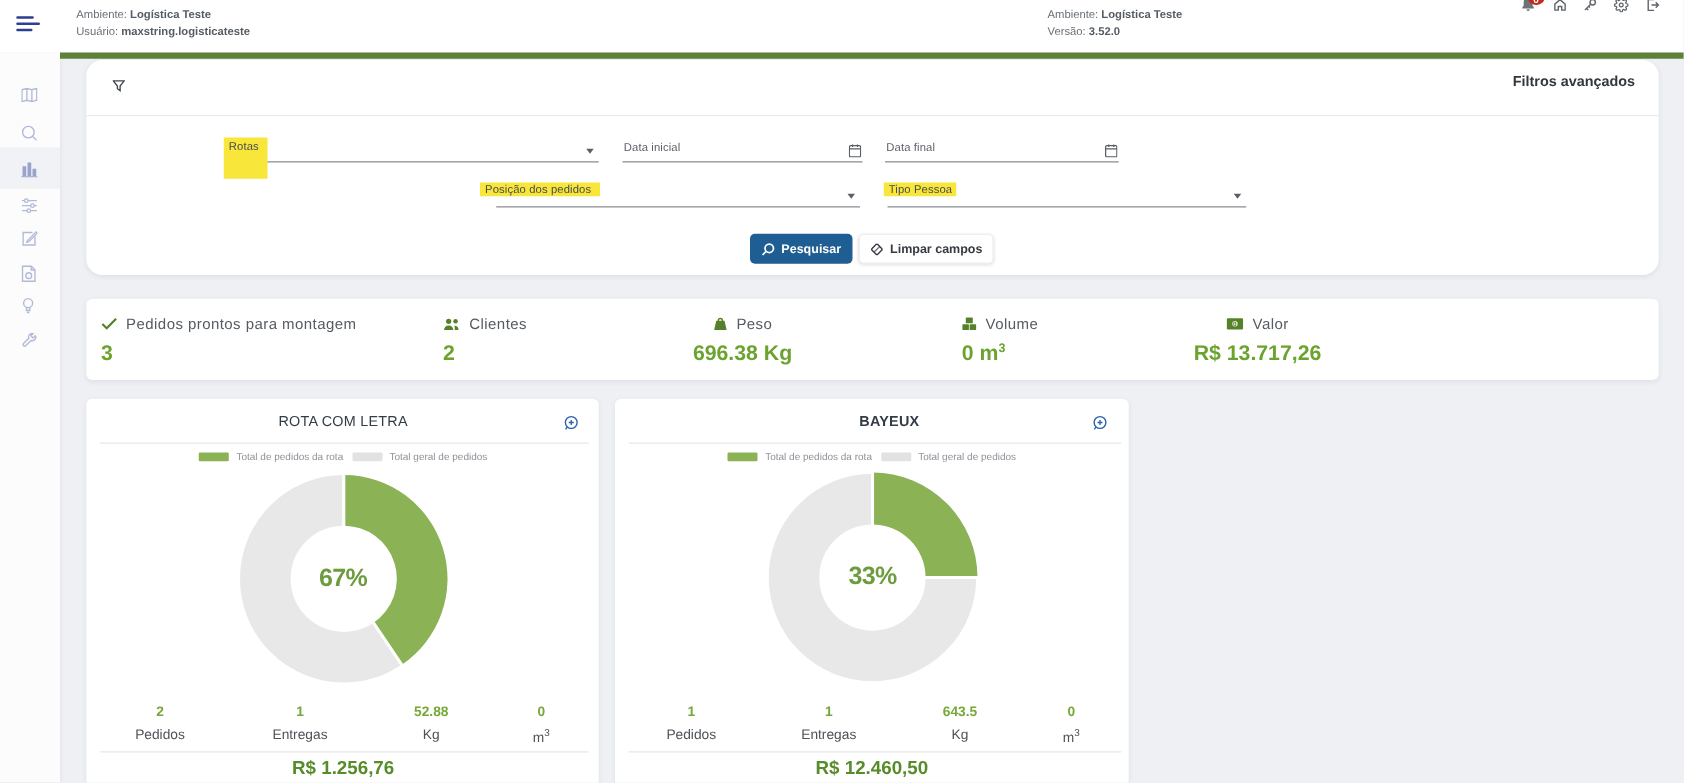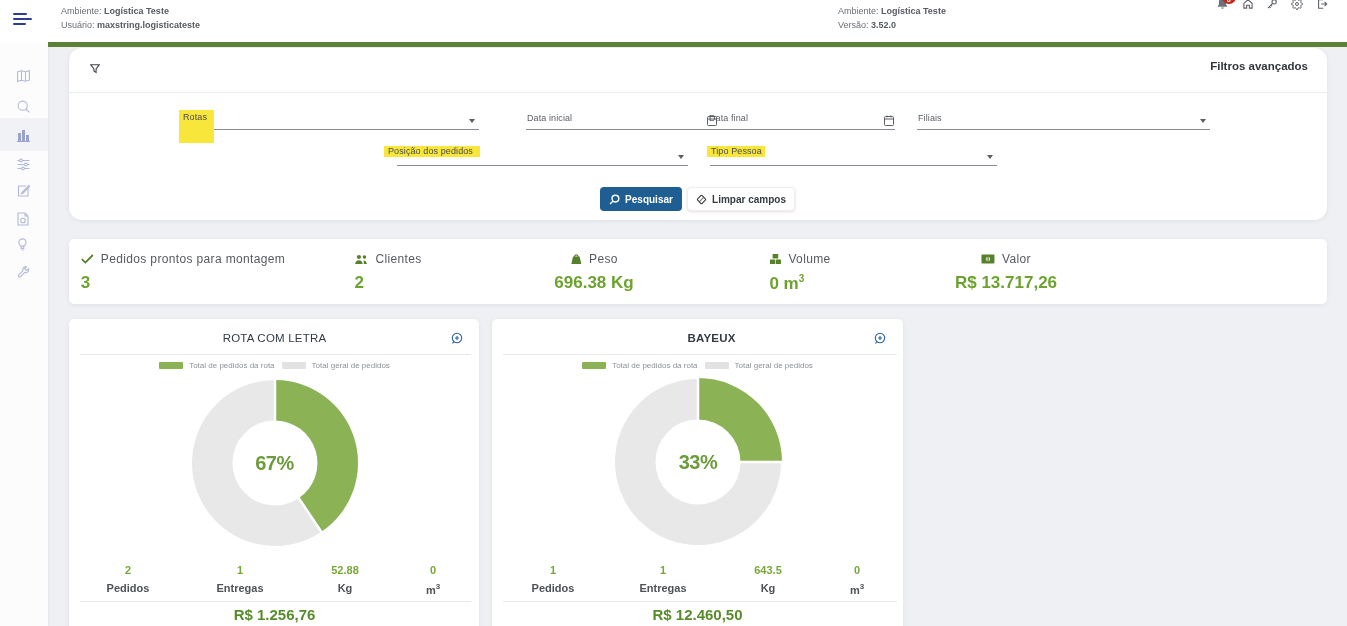--- a/index.html
+++ b/index.html
@@ -40,21 +40,21 @@
 .ffield { position:absolute; border-bottom:1px solid #888c92; height:18px; }
 .flabel { position:absolute; left:1px; top:1px; font-size:9px; color:#5a5f66; letter-spacing:0.1px; }
 .hl { background:#f8e63a; top:-2px; left:-3px; height:11.5px; line-height:11.5px; padding:0 7px 0 4px; color:#474c52; }
 #f-rotas .hl { top:-1.5px; height:33px; line-height:14px; }
 #f-pos .hl { left:-13px; }
 #f-tipo .hl { padding-right:3px; }
 .caret { position:absolute; right:4px; top:7px; width:0; height:0; border-left:3.5px solid transparent; border-right:3.5px solid transparent; border-top:4.5px solid #5a5f66; }
 .calicon { position:absolute; right:1px; top:3px; color:#5a5f66; }
 
 #f-rotas   { left:113px; top:63.5px; width:297px; }
-#f-datai   { left:429px; top:63.5px; width:192px;margin-left:28px; }
+#f-datai   { left:429px; top:63.5px; width:192px; }
 #f-dataf   { left:639px; top:63.5px; width:187px; }
 #f-filiais { left:848px; top:63.5px; width:293px; }
 #f-pos     { left:328px; top:99.5px; width:291px;text-align:center; }
 #f-tipo    { left:641px; top:99.5px; width:287px; }
 
 .btn { position:absolute; top:139px; height:24px; border-radius:4px; font-size:10px; font-weight:bold; display:flex; align-items:center; justify-content:center; }
 #btn-pesq { left:531px; width:82px; background:#1f5e92; color:#fff; }
 #btn-limp { left:618px; width:108px; background:#fff; color:#363b42; border:1px solid #eceef0; box-shadow:0 1px 3px rgba(0,0,0,0.12); }
 .btn svg { margin-right:5px; }
 
@@ -67,21 +67,21 @@
 
 
 .ctitle { position:absolute; top:332px; width:100%; text-align:center; font-size:11.5px; letter-spacing:0.2px; color:#333c45; }
 .zoomicon { position:absolute; top:332px; color:#2b62a7; }
 .cdivider { position:absolute; top:353px; left:11px; right:7px; height:1px; background:#e7e8ea; }
 .legend { position:absolute; top:361px; width:100%; display:flex; justify-content:center; align-items:center; font-size:8px; color:#8d9298; }
 .lsw { width:24px; height:7px; margin-right:6px; border-radius:1px; }
 .lsw.g { background:#8bb355; }
 .lsw.gr { background:#e2e2e2; margin-left:7px; }
 .statv { position:absolute; transform:translateX(-50%); font-size:11px; font-weight:bold; color:#76a837; white-space:nowrap; }
-.statl { position:absolute; transform:translateX(-50%); font-size:11px; color:#4d5258; white-space:nowrap;font-weight:bold; }
+.statl { position:absolute; transform:translateX(-50%); font-size:11px; color:#4d5258; white-space:nowrap; }
 .statl .s3 { font-size:8px; vertical-align:super; }
 .bdivider { position:absolute; top:601px; left:11px; right:7px; height:1px; background:#e7e8ea; }
 .ctotal { position:absolute; top:606px; width:100%; text-align:center; font-size:15px; font-weight:bold; color:#588c2b; }
 .pct { position:absolute; transform:translate(-50%,-50%); font-size:20px; font-weight:bold; color:#6d9c3e; letter-spacing:-0.5px; }
 </style>
 </head>
 <body>
 <div id="page">
 
   <div id="topbar">
@@ -182,24 +182,20 @@
           <path d="M0.5 4h9M3 0.5v2M7 0.5v2"></path>
         </svg>
     </div>
     <div class="ffield" id="f-dataf">
         <span class="flabel">Data final</span>
       <svg class="calicon" width="10" height="11" viewBox="0 0 10 11" fill="none" stroke="currentColor" stroke-width="1">
           <rect x="0.5" y="1.5" width="9" height="9" rx="1"></rect>
           <path d="M0.5 4h9M3 0.5v2M7 0.5v2"></path>
         </svg>
     </div>
-    <div class="ffield" id="f-filiais">
-        <span class="flabel">Filiais</span>
-        <span class="caret"></span>
-      </div>
     <div class="ffield" id="f-pos">
         <span class="flabel hl">Posição dos pedidos</span>
         <span class="caret"></span>
       </div>
     <div class="ffield" id="f-tipo">
         <span class="flabel hl">Tipo Pessoa</span>
         <span class="caret"></span>
       </div>
 
     <div class="btn" id="btn-pesq">

